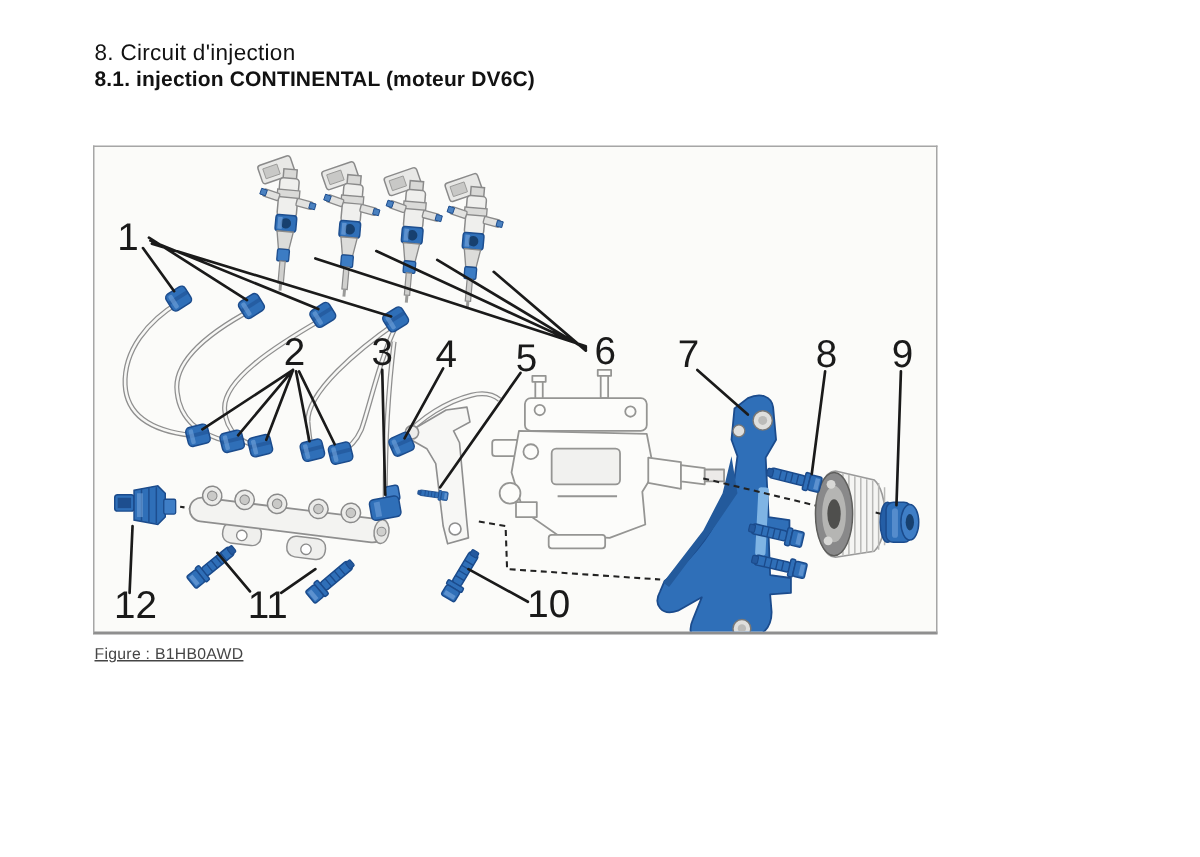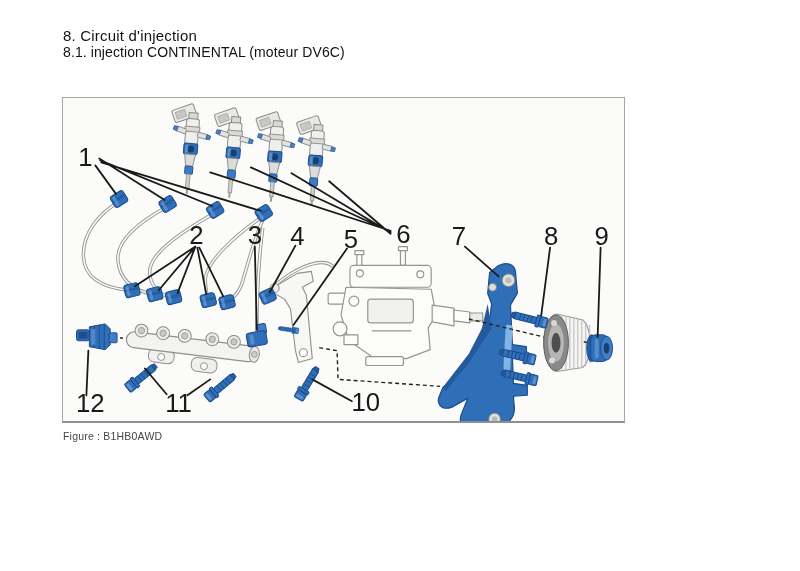--- a/index.html
+++ b/index.html
@@ -6,31 +6,32 @@
   body{
     width:800px;height:571px;position:relative;overflow:hidden;
     font-family:"Liberation Sans", sans-serif;color:#141414;
   }
   .h1{
     position:absolute;left:63px;top:28px;font-size:15px;line-height:16px;
     letter-spacing:.2px;color:#121212;
   }
   .h2{
     position:absolute;left:63px;top:45px;font-size:14px;line-height:15px;
-    letter-spacing:.1px;color:#121212;
+    letter-spacing:.1px;color:#121212;font-weight:bold;
   }
   .figure-frame{
     position:absolute;left:62px;top:97px;width:563px;height:326px;
     background:#fbfbf9;border:1px solid #a6a6a6;border-bottom:2px solid #8f8f8f;
     box-sizing:border-box;
   }
   .figure-frame svg{display:block;width:100%;height:100%;}
   .caption{
     position:absolute;left:63px;top:430px;font-size:10.5px;color:#454545;
     letter-spacing:.2px;
+    text-decoration:underline;
   }
   .callout{
     font-family:"Liberation Sans", sans-serif;font-size:26px;fill:#1a1a1a;
   }
 </style>
 </head>
 <body>
 
 <div class="h1">8. Circuit d'injection</div>
 <div class="h2">8.1. injection CONTINENTAL (moteur DV6C)</div>

